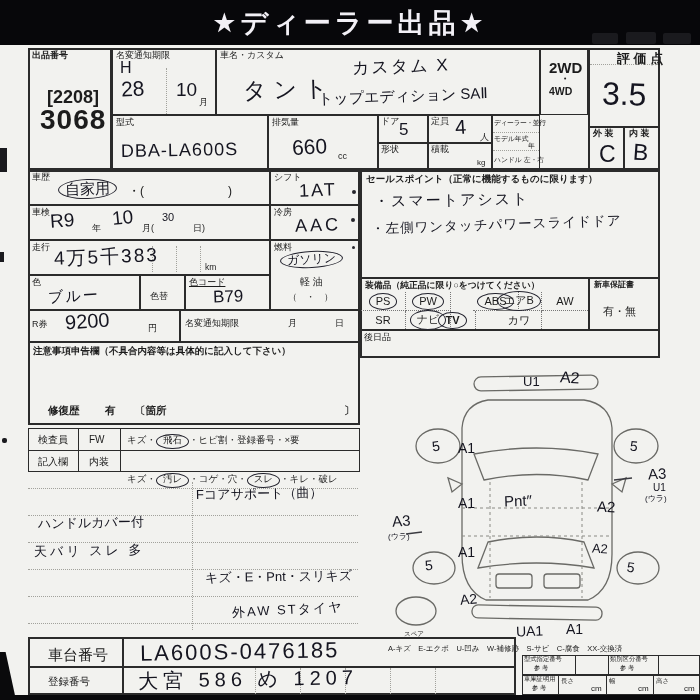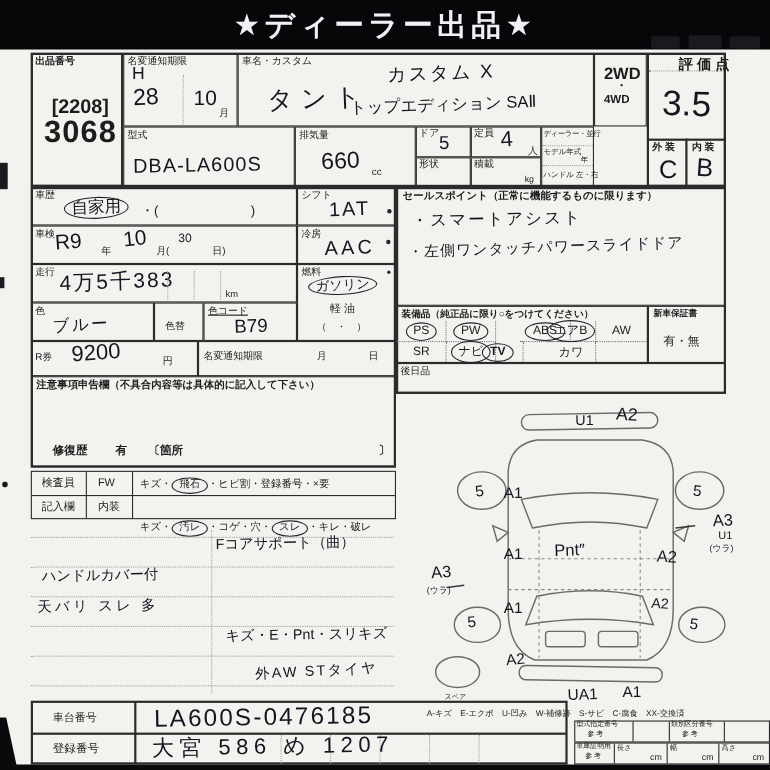--- a/index.html
+++ b/index.html
@@ -293,21 +293,21 @@
 <span class="hw" style="left:460px;top:592px;font-size:14px;transform:rotate(-5deg);">A2</span>
 <span class="hw" style="left:516px;top:624px;font-size:14px;transform:rotate(-2deg);">UA1</span>
 <span class="hw" style="left:566px;top:622px;font-size:14px;">A1</span>
 <span class="lbl" style="left:404px;top:630px;font-size:6.5px;">スペア</span>
 
 <span class="lbl" style="left:388px;top:645px;font-size:7.5px;">A-キズ　E-エクボ　U-凹み　W-補修跡　S-サビ　C-腐食　XX-交換済</span>
 
 <div class="box hv" style="left:28px;top:637px;width:488px;height:58px;"></div>
 <div class="thinline" style="left:29px;top:666px;width:486px;height:1.5px;"></div>
 <div class="thinline" style="left:122px;top:638px;width:1.5px;height:56px;"></div>
-<span class="lbl" style="left:48px;top:647px;font-size:10px;font-family:Liberation Serif, serif;">車台番号</span>
+<span class="lbl" style="left:48px;top:647px;font-size:15px;font-family:Liberation Serif, serif;">車台番号</span>
 <span class="hw" style="left:140px;top:641px;font-size:22px;letter-spacing:2px;transform:rotate(-1deg);">LA600S-0476185</span>
 <span class="lbl" style="left:48px;top:676px;font-size:10.5px;">登録番号</span>
 <div class="dotv" style="left:255px;top:668px;height:26px;"></div>
 <div class="dotv" style="left:300px;top:668px;height:26px;"></div>
 <div class="dotv" style="left:345px;top:668px;height:26px;"></div>
 <div class="dotv" style="left:390px;top:668px;height:26px;"></div>
 <div class="dotv" style="left:435px;top:668px;height:26px;"></div>
 <span class="hw" style="left:138px;top:669px;font-size:20px;letter-spacing:5px;transform:rotate(-1deg);">大宮 586 め 1207</span>
 
 <div class="box" style="left:522px;top:655px;width:178px;height:20px;"></div>

